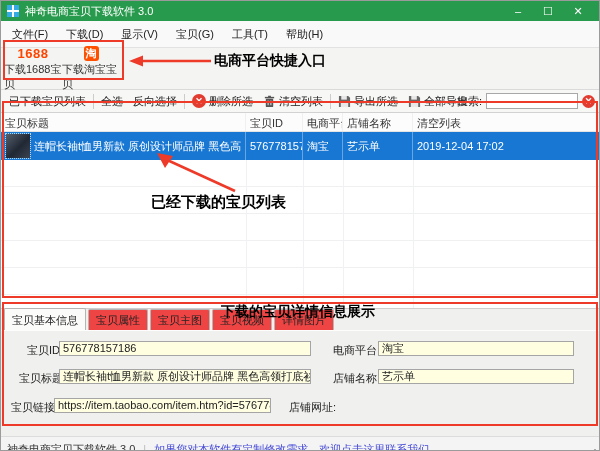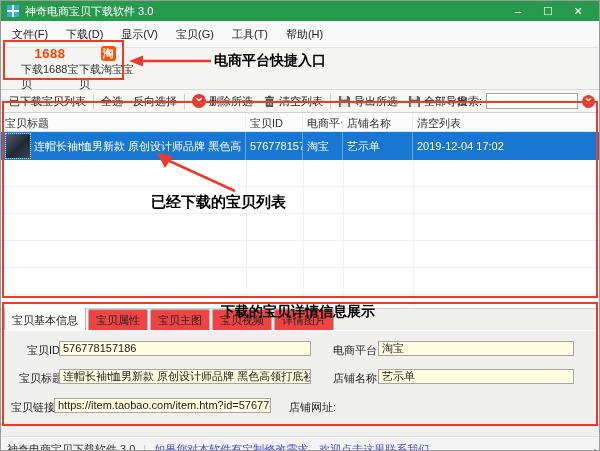--- a/index.html
+++ b/index.html
@@ -15,21 +15,21 @@
     background:
       linear-gradient(to right, rgba(0,0,0,0) 5px, #fff 5px, #fff 7px, rgba(0,0,0,0) 7px),
       linear-gradient(to bottom, rgba(0,0,0,0) 5px, #fff 5px, #fff 7px, rgba(0,0,0,0) 7px),
       #35aae5; }
   .win-controls { margin-left:auto; display:flex; gap:0; }
   .win-btn { width:30px; text-align:center; font-size:11px; line-height:20px; cursor:default; }
   
   .menubar { height:27px; background:#f9f9f9; border-bottom:1px solid #e2e2e2; display:flex; align-items:center; font-size:11px; color:#222; padding-left:2px; }
   .menu-item { padding:0 9px; line-height:17px; }
   
-  .toolbar1 { height:42px; background:#f4f4f2; border-bottom:1px solid #dadada; display:flex; align-items:stretch; padding-left:20px; }
+  .toolbar1 { height:42px; background:#f4f4f2; border-bottom:1px solid #dadada; display:flex; align-items:stretch; padding-left:3px; }
   .platform-btn { width:58px; display:flex; flex-direction:column; align-items:center; justify-content:center; gap:1px; font-size:11px; color:#333; }
   .logo-1688 { color:#ff4400; font-weight:bold; font-size:13px; height:15px; line-height:15px; letter-spacing:.5px; }
   .taobao-icon { width:15px; height:15px; background:#ff5000; color:#fff; border-radius:3px; font-size:11px; line-height:15px; text-align:center; font-weight:bold; }
   
   .toolbar2 { height:23px; background:#f7f7f6; border-bottom:1px solid #d2d2d2; display:flex; align-items:center; font-size:11px; color:#222; padding:0 3px; position:relative; }
   .tb-btn { display:flex; align-items:center; gap:3px; padding:0 5px; height:100%; white-space:nowrap; }
   .tb-sep { width:1px; height:15px; background:#cccccc; margin:0 2px; }
   .icon-del { width:14px; height:14px; border-radius:50%; background:#e23b2f; color:#fff; font-size:9px; line-height:14px; text-align:center; font-weight:bold; }
   .icon-svg { width:13px; height:13px; display:block; }
   .search-area { position:absolute; right:4px; top:0; height:100%; display:flex; align-items:center; gap:4px; }
@@ -46,21 +46,21 @@
   .thumb { width:24px; height:24px; margin:0 4px 0 1px; flex:0 0 auto;
     background:linear-gradient(135deg,#55606c 0%, #202834 55%, #3a4450 100%);
     outline:1px dotted #bcd6ee; }
   .row-title { overflow:hidden; white-space:nowrap; }
   .empty-grid { position:absolute; left:0; right:0; top:47px; bottom:0;
     background:repeating-linear-gradient(to bottom, #ffffff 0 26px, #eef0f2 26px 27px); }
   .vline { position:absolute; top:47px; bottom:0; width:1px; background:#f0f1f3; }
   
   .tabsbar { height:22px; background:#f0f0ee; border-top:1px solid #cfcfcf; display:flex; align-items:flex-end; padding-left:3px; font-size:11px; color:#222; }
   .tab { padding:3px 7px 2px 7px; border:1px solid #b5b5b5; border-bottom:none; background:#ef4444; margin-right:2px; border-radius:2px 2px 0 0; white-space:nowrap; }
-  .tab.active { background:#fbfbfa; padding-top:16px; }
+  .tab.active { background:#fbfbfa; padding-top:4px; }
   
   .detail-panel { position:relative; height:106px; background:#f0f0ee; font-size:11px; color:#222; border-top:1px solid #fdfdfd; }
   .fld-label { position:absolute; white-space:nowrap; }
   .fld-input { position:absolute; height:15px; background:#fffee1; border:1px solid #a5a5a5; font-size:11px; line-height:13px; padding:0 3px; white-space:nowrap; overflow:hidden; }
   
   .statusbar { height:25px; background:#f4f4f4; border-top:1px solid #dcdcdc; display:flex; align-items:center; font-size:11px; color:#333; padding:0 6px; gap:8px; position:relative; }
   .status-sep { color:#bbb; }
   .status-link { color:#4247d6; }
   .grip { position:absolute; right:3px; bottom:3px; width:9px; height:9px;
     background:

